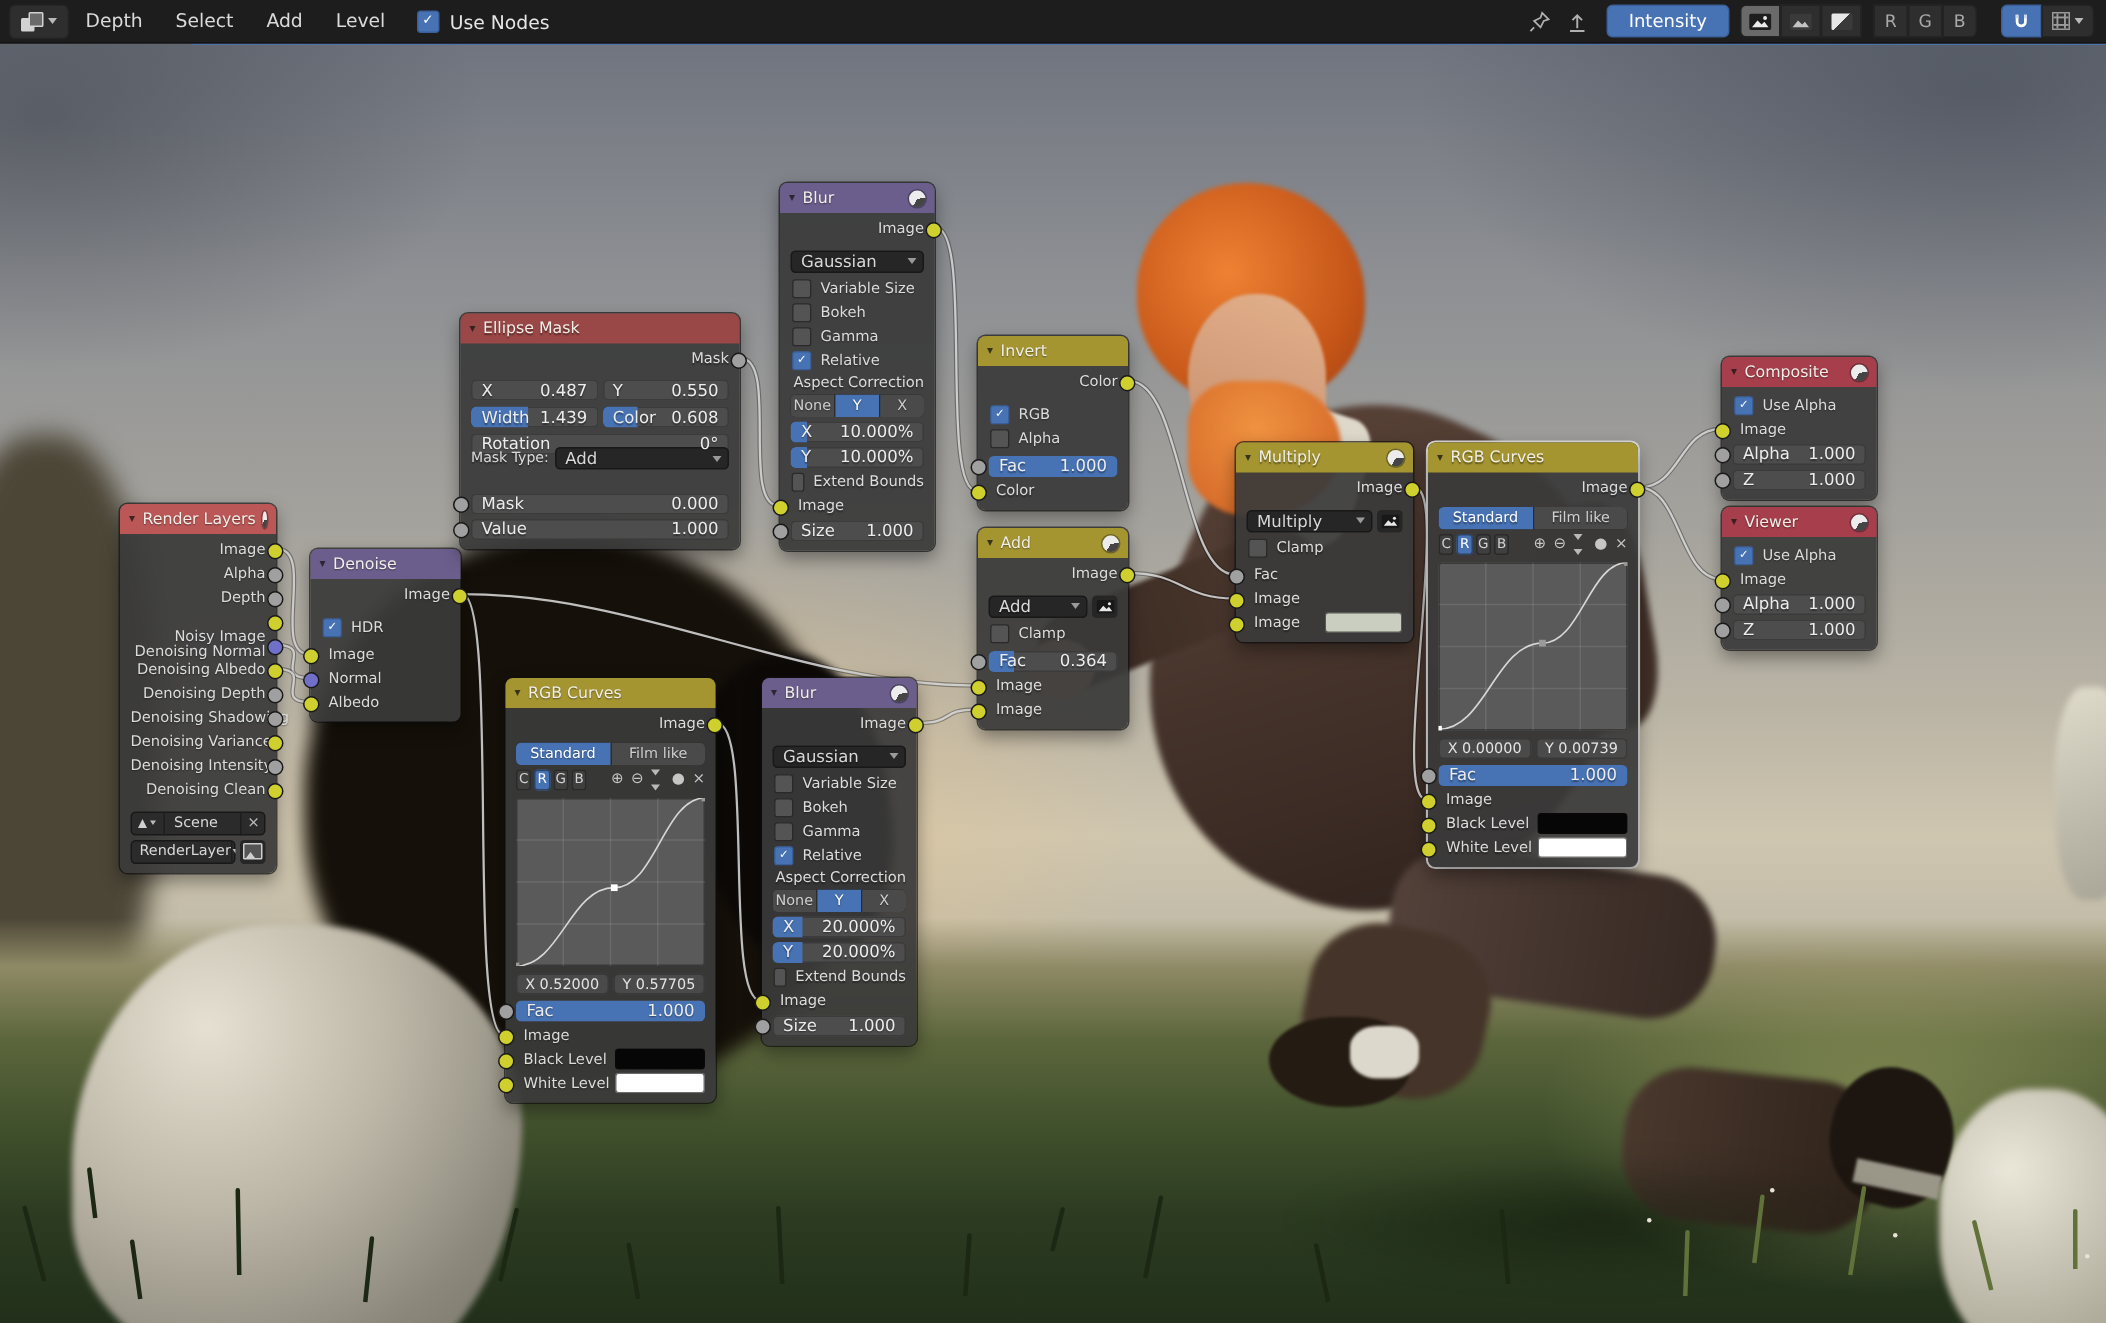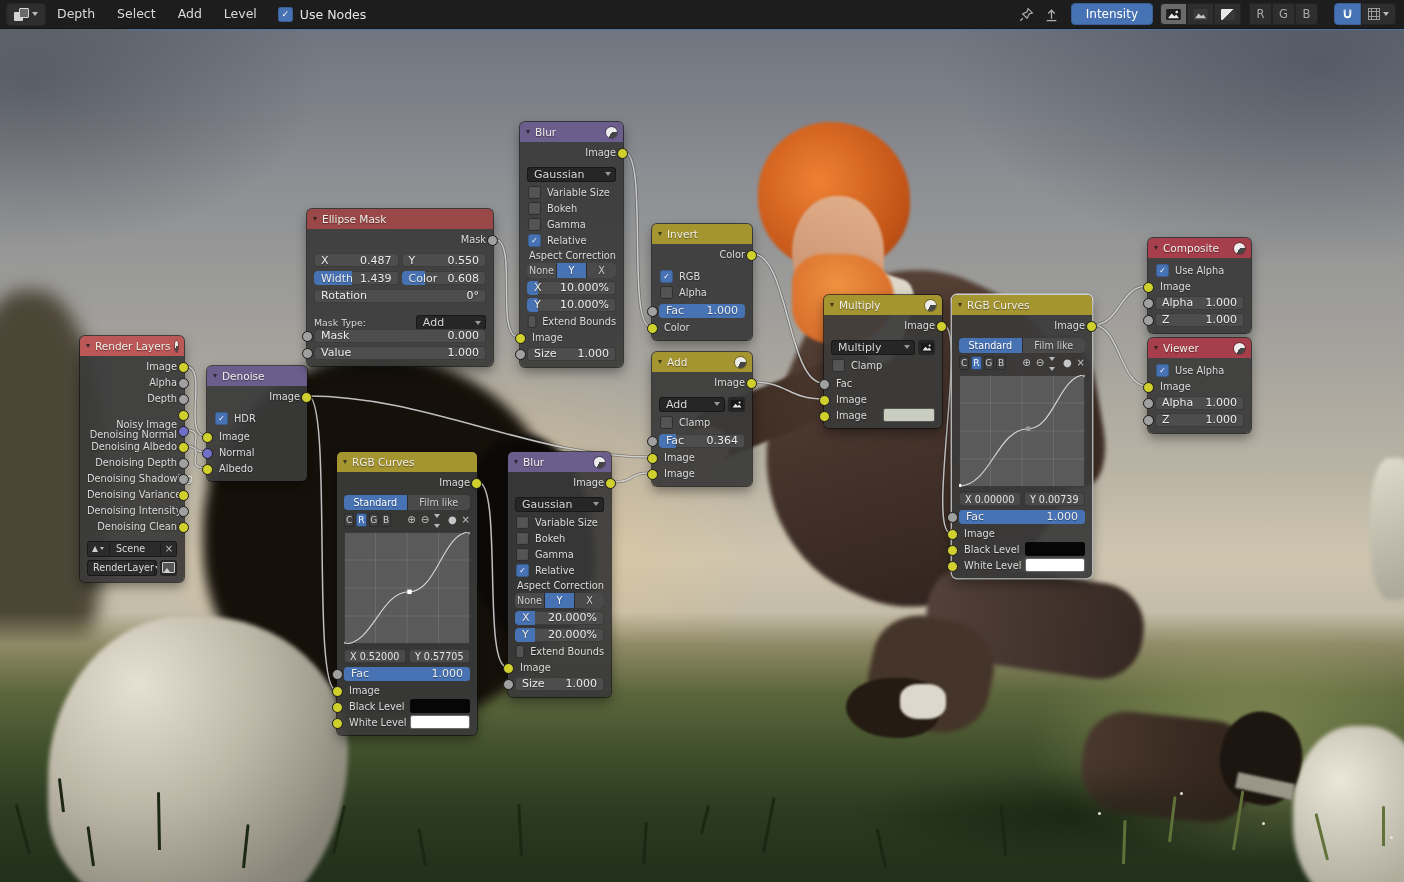--- a/index.html
+++ b/index.html
@@ -455,21 +455,21 @@
             <span class="wlab">Color</span>
             <span class="wval">0.608</span>
           </div>
         </div>
         <div class="nrow" style="top: 78px; height: 17px; padding: 0px 7px;">
           <div class="w-slider">
             <span class="wlab">Rotation</span>
             <span class="wval">0°</span>
           </div>
         </div>
-        <div class="nrow" style="top: 103px; height: 21px; padding: 0px 7px; gap: 46px;">
+        <div class="nrow" style="top: 86px; height: 21px; padding: 0px 7px;">
           <span class="rlab" style="margin-right: 4px; font-size: 9.4px;">Mask Type:</span>
           <div class="w-dd">
             <span class="wlab">Add</span>
             <span class="tri"></span>
           </div>
         </div>
         <div class="nrow" style="top: 118px; height: 17px; padding: 0px 7px;">
           <div class="w-field">
             <span class="wlab">Mask</span>
             <span class="wval">0.000</span>

